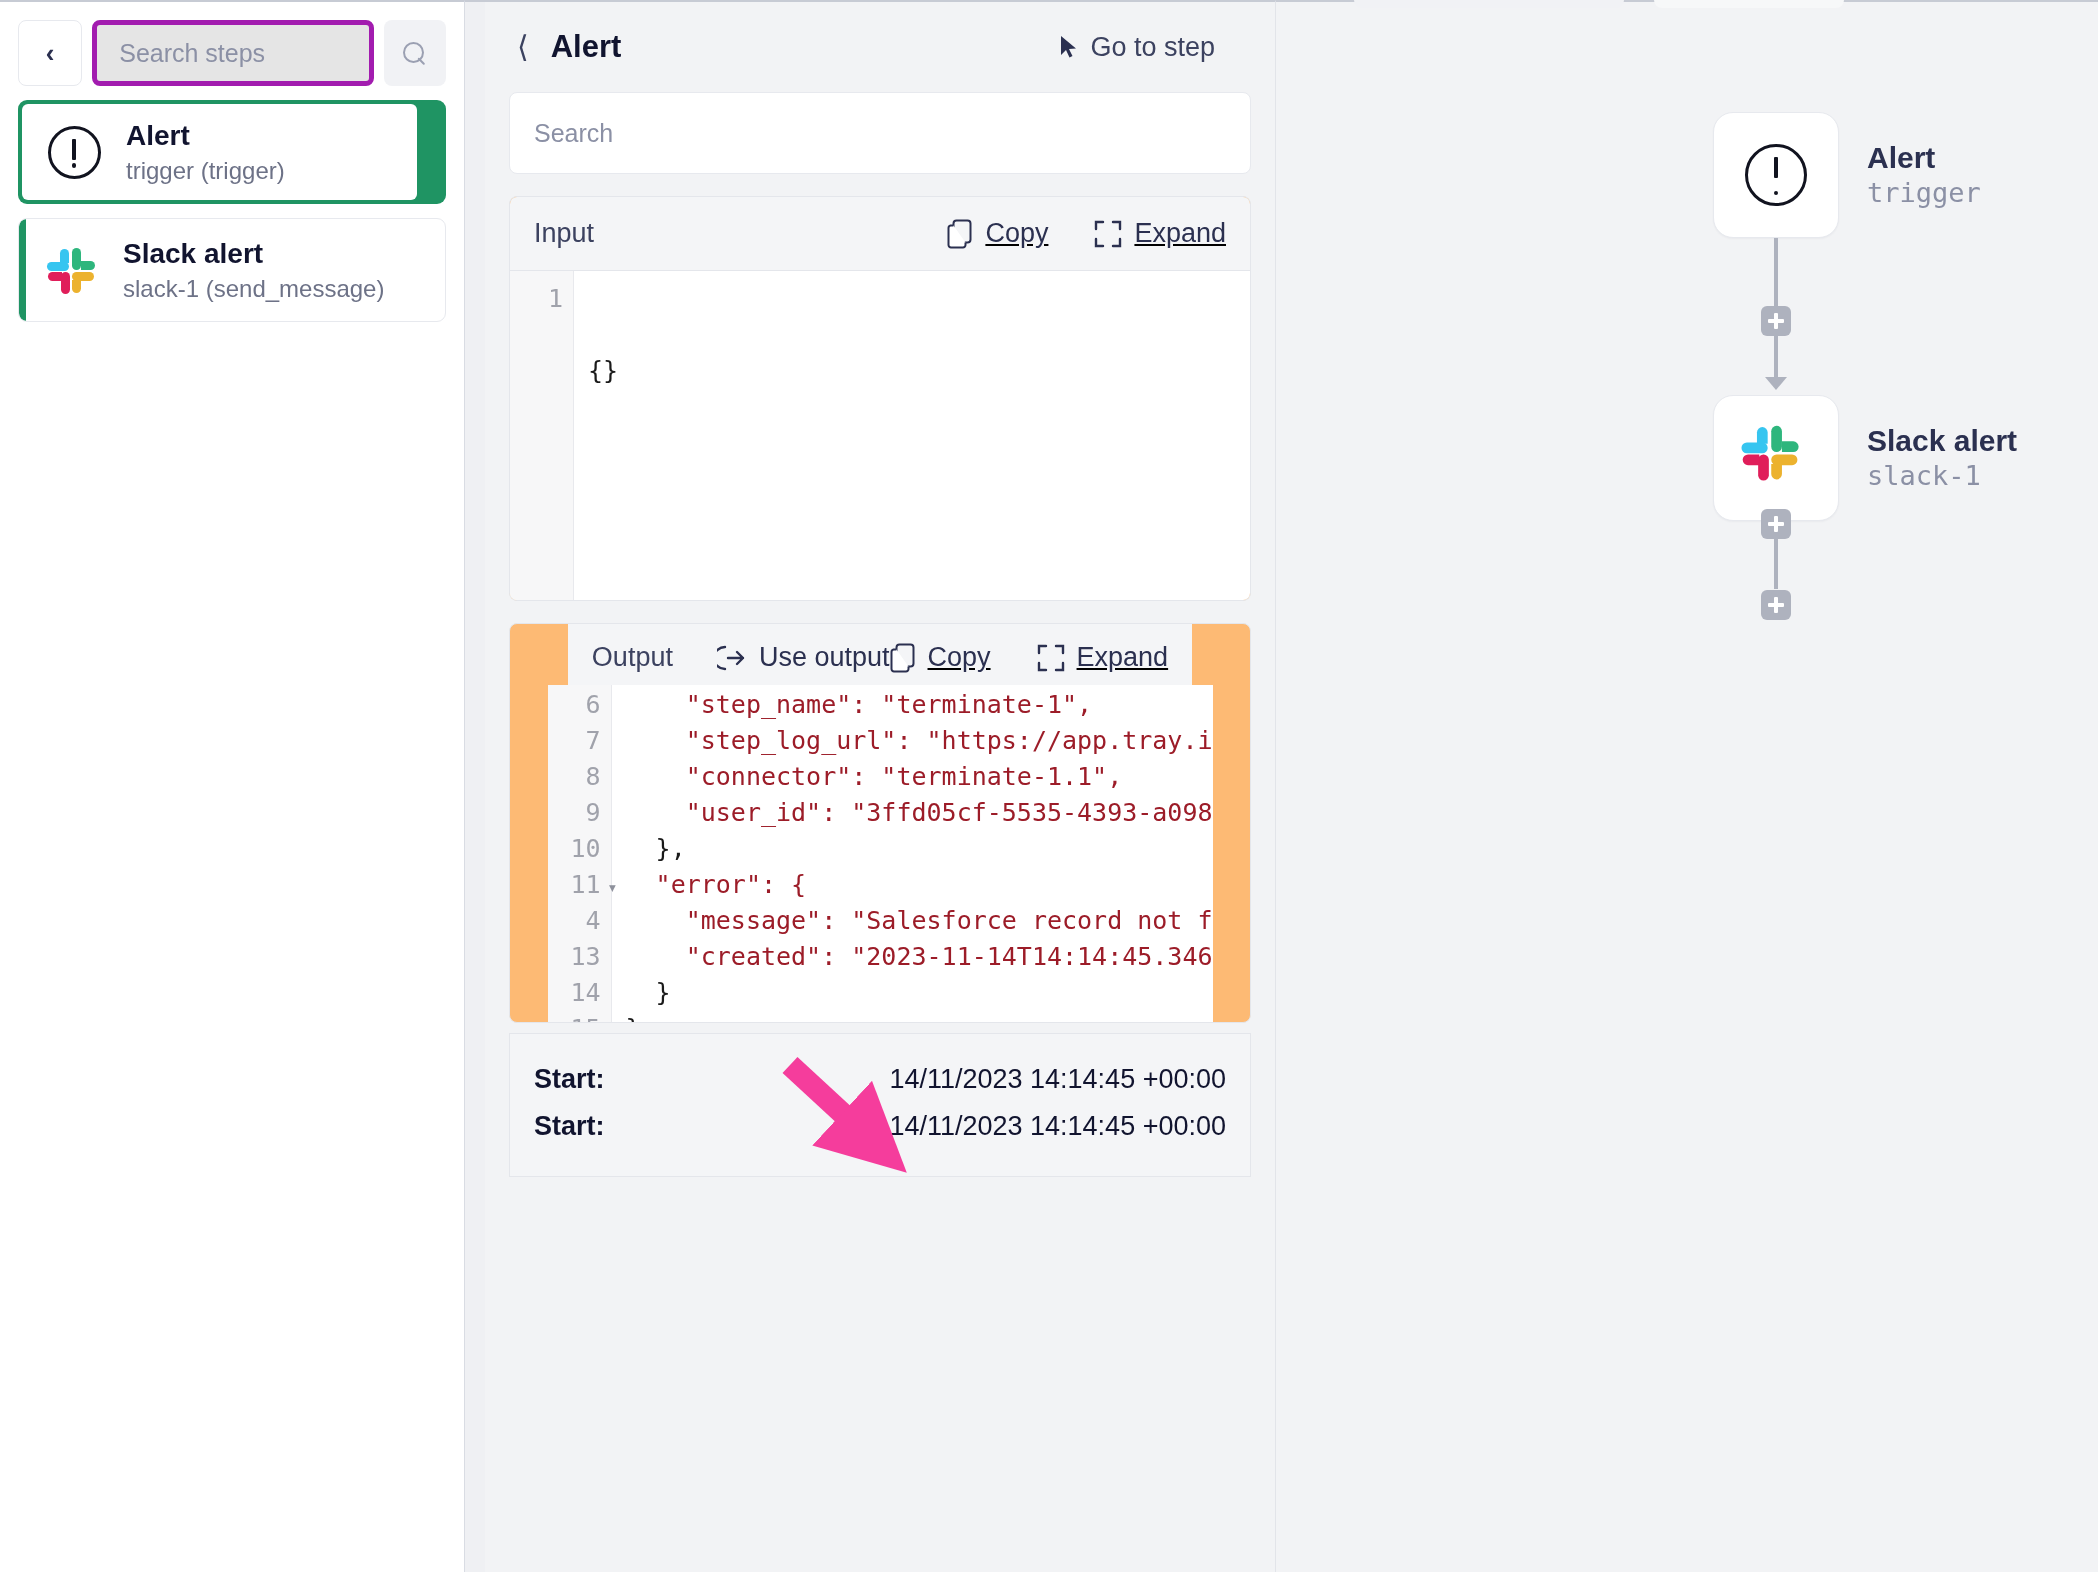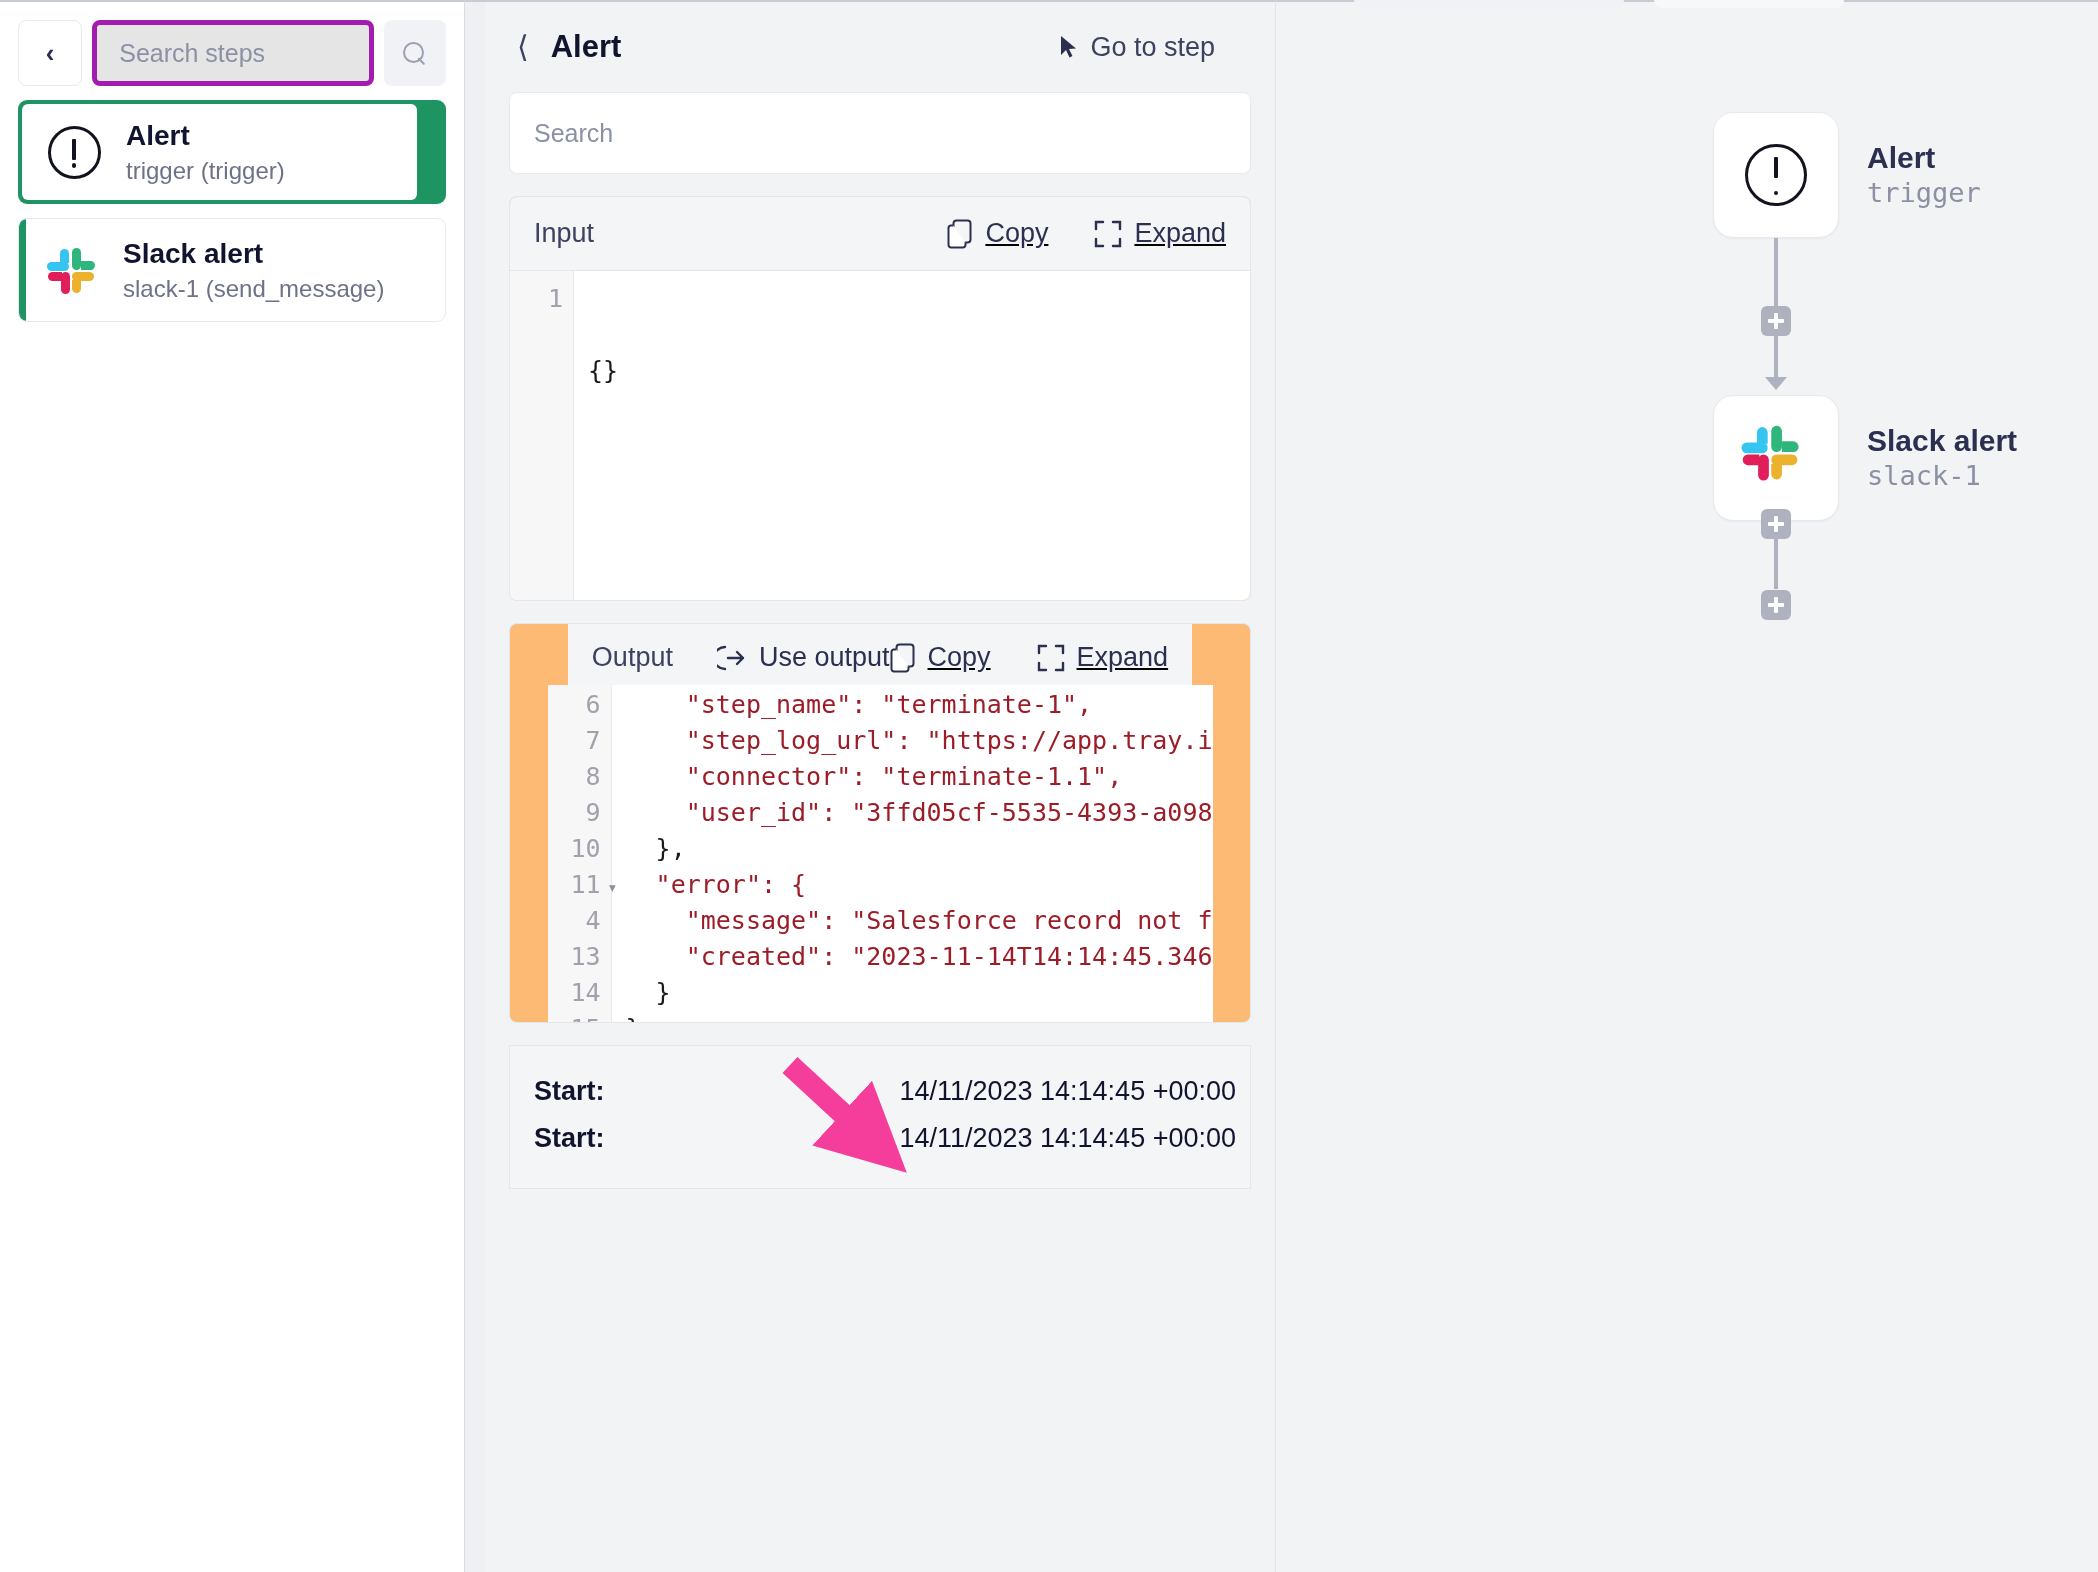--- a/index.html
+++ b/index.html
@@ -265,25 +265,25 @@
     overflow: hidden;
   }
   .code-body .ln { height: 36px; }
   .brk { color: #1a1a1a; }
 
   .input-panel { height: 405px; }
   .output-panel { height: 400px; align-items: center; }
   .output-panel .code { border-top: 0; }
 
   .meta {
-    margin-top: 22px;
+    margin-top: 10px;
     border: 1px solid #e4e6eb;
     border-radius: 0;
     background: #f4f5f7;
-    padding: 22px 14px 26px 24px;
+    padding: 22px 24px 26px 24px;
   }
   .meta-row {
     display: flex; align-items: baseline;
     font-size: 27px;
     padding: 8px 0;
   }
   .meta-k { font-weight: bold; color: #11142f; }
   .meta-v { margin-left: auto; color: #11142f; }
 
   

